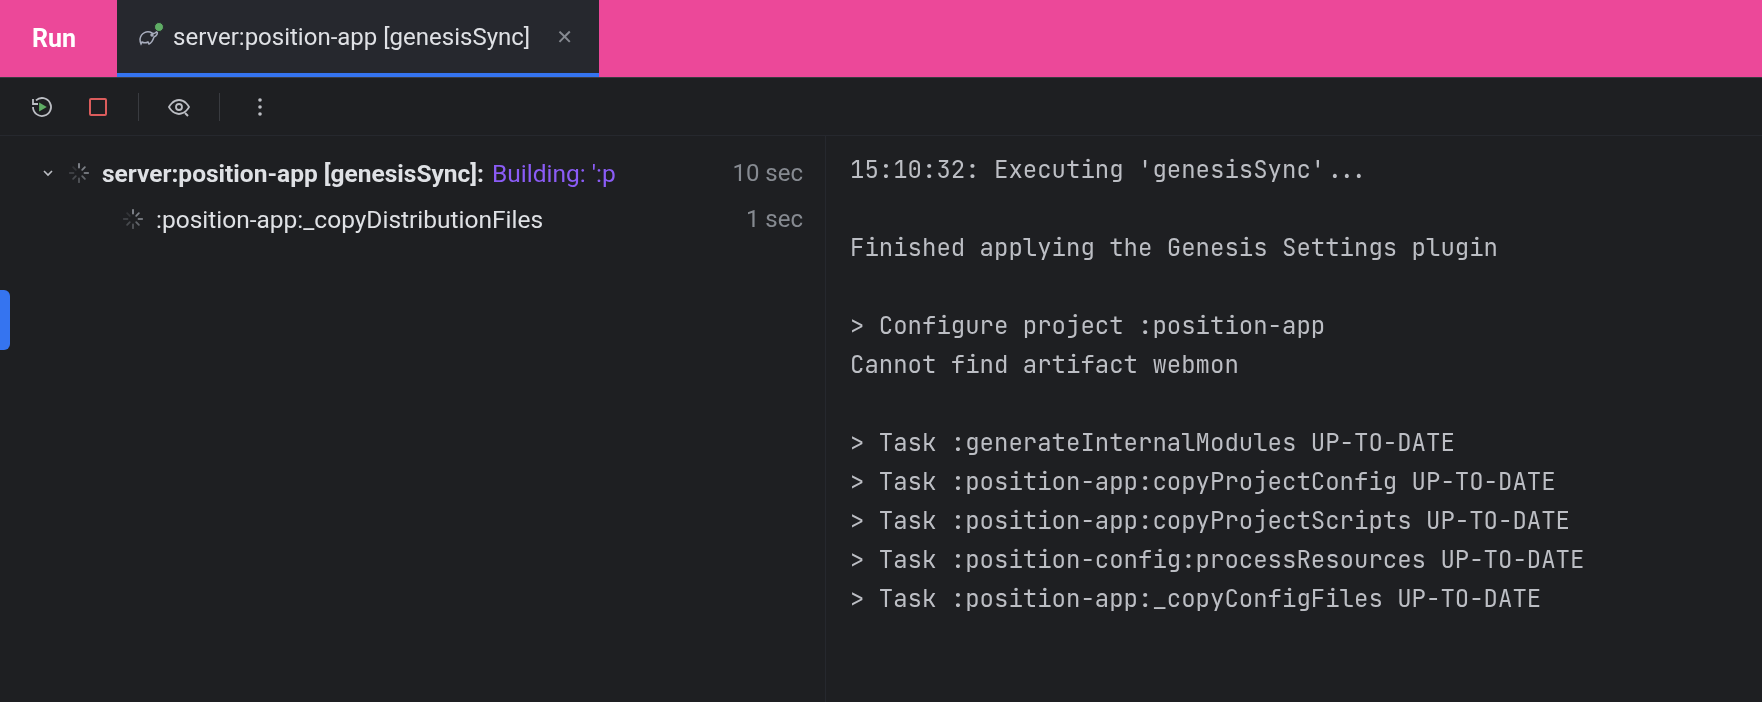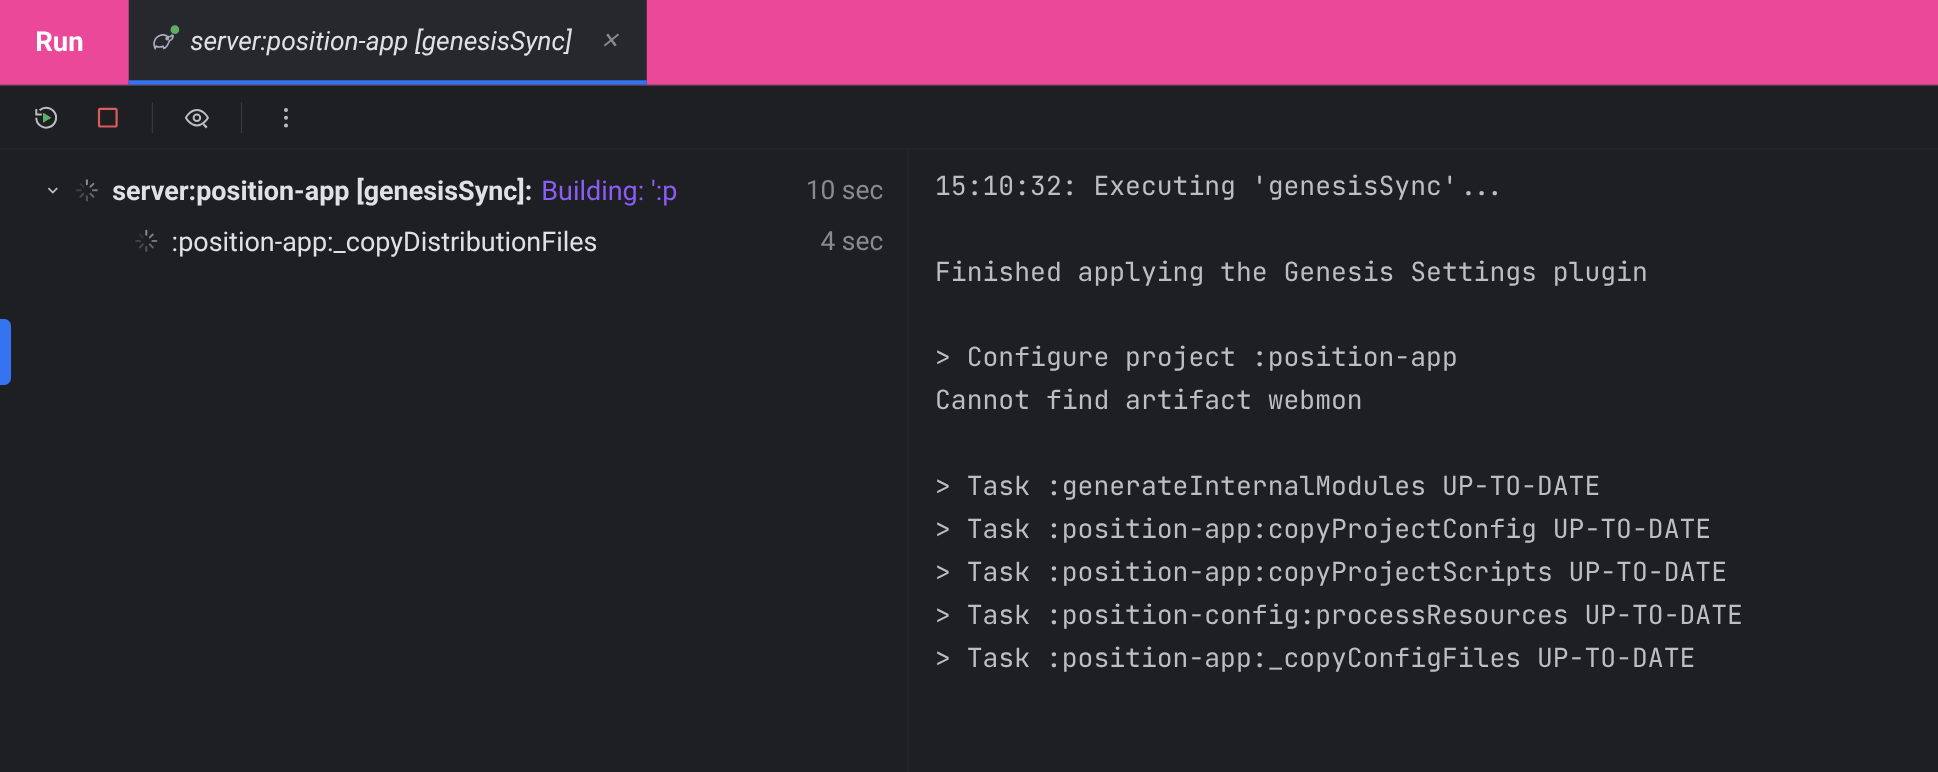--- a/index.html
+++ b/index.html
@@ -44,21 +44,20 @@
       padding: 0 6px;
     }
     .active-tab {
       display: flex;
       align-items: center;
       gap: 12px;
       border-bottom: 4px solid #3574f0;
       padding: 0 20px;
       background: #26282e;
       position: relative;
-      font-style: italic;
     }
     .gradle-icon {
       width: 24px;
       height: 24px;
       display: flex;
       align-items: center;
       justify-content: center;
       position: relative;
     }
     .gradle-icon svg { width: 26px; height: 26px; }
@@ -274,21 +273,21 @@
               <line x1="22" y1="12" x2="18" y2="12" opacity="0.8"></line>
               <line x1="18.4" y1="18.4" x2="15.5" y2="15.5" opacity="0.65"></line>
               <line x1="12" y1="22" x2="12" y2="18" opacity="0.5"></line>
               <line x1="5.6" y1="18.4" x2="8.5" y2="15.5" opacity="0.4"></line>
               <line x1="2" y1="12" x2="6" y2="12" opacity="0.3"></line>
               <line x1="5.6" y1="5.6" x2="8.5" y2="8.5" opacity="0.2"></line>
             </g>
           </svg>
         </span>
         <span class="tree-name-thin">:position-app:_copyDistributionFiles</span>
-        <span class="tree-duration">4 sec</span>
+        <span class="tree-duration">1 sec</span>
       </div>
     </div>
 
     <div class="console" id="console">15:10:32: Executing 'genesisSync'...
 
 Finished applying the Genesis Settings plugin
 
 &gt; Configure project :position-app
 Cannot find artifact webmon
 

